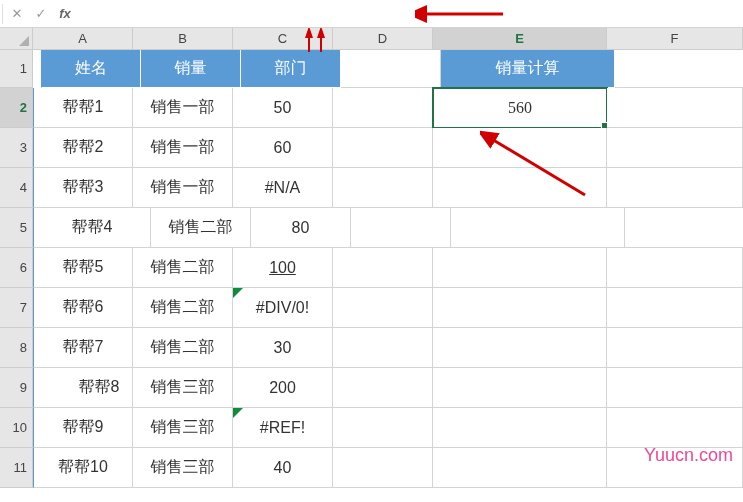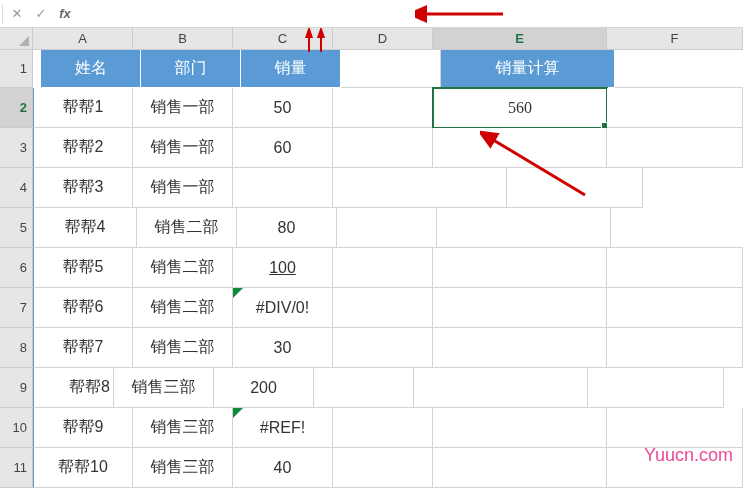--- a/index.html
+++ b/index.html
@@ -198,22 +198,22 @@
       <div class="rh" style="height: 40px;">6</div>
       <div class="rh" style="height: 40px;">7</div>
       <div class="rh" style="height: 40px;">8</div>
       <div class="rh" style="height: 40px;">9</div>
       <div class="rh" style="height: 40px;">10</div>
       <div class="rh" style="height: 40px;">11</div>
     </div>
   <div class="cells" id="cells">
       <div class="row">
         <div class="cell hdr-blue tbl-left" style="width: 100px; height: 38px; margin-left: 8px;">姓名</div>
+        <div class="cell hdr-blue" style="width: 100px; height: 38px;">销量</div>
         <div class="cell hdr-blue" style="width: 100px; height: 38px;">部门</div>
-        <div class="cell hdr-blue" style="width: 100px; height: 38px;">销量</div>
         <div class="cell" style="width: 100px; height: 38px;"></div>
         <div class="cell hdr-blue" style="width: 174px; height: 38px;">销量计算</div>
         <div class="cell" style="width: 136px; height: 38px;"></div>
       </div>
       <div class="row">
         <div class="cell tbl tbl-left" style="width: 100px; height: 40px;">帮帮1</div>
         <div class="cell tbl" style="width: 100px; height: 40px;">销售一部</div>
         <div class="cell tbl" style="width: 100px; height: 40px;">50</div>
         <div class="cell" style="width: 100px; height: 40px;"></div>
         <div class="cell sel-cell" style="width: 174px; height: 40px; border-right: 1px solid rgb(91, 155, 213); border-bottom: 1px solid rgb(91, 155, 213); border-left: 1px solid rgb(91, 155, 213);">560</div>
@@ -223,26 +223,27 @@
         <div class="cell tbl tbl-left" style="width: 100px; height: 40px;">帮帮2</div>
         <div class="cell tbl" style="width: 100px; height: 40px;">销售一部</div>
         <div class="cell tbl" style="width: 100px; height: 40px;">60</div>
         <div class="cell" style="width: 100px; height: 40px;"></div>
         <div class="cell" style="width: 174px; height: 40px;"></div>
         <div class="cell" style="width: 136px; height: 40px;"></div>
       </div>
       <div class="row">
         <div class="cell tbl tbl-left" style="width: 100px; height: 40px;">帮帮3</div>
         <div class="cell tbl" style="width: 100px; height: 40px;">销售一部</div>
-        <div class="cell" style="width: 100px; height: 40px;"></div>
-        <div class="cell" style="width: 174px; height: 40px;"></div>
-        <div class="cell" style="width: 136px; height: 40px;"></div>
-      </div>
-      <div class="row">
-        <div class="cell tbl tbl-left" style="width: 104px; height: 40px;">帮帮4</div>
+        <div class="cell tbl" style="width: 100px; height: 40px;">#N/A</div>
+        <div class="cell" style="width: 100px; height: 40px;"></div>
+        <div class="cell" style="width: 174px; height: 40px;"></div>
+        <div class="cell" style="width: 136px; height: 40px;"></div>
+      </div>
+      <div class="row">
+        <div class="cell tbl tbl-left" style="width: 118px; height: 40px;">帮帮4</div>
         <div class="cell tbl" style="width: 100px; height: 40px;">销售二部</div>
         <div class="cell tbl" style="width: 100px; height: 40px;">80</div>
         <div class="cell" style="width: 100px; height: 40px;"></div>
         <div class="cell" style="width: 174px; height: 40px;"></div>
         <div class="cell" style="width: 136px; height: 40px;"></div>
       </div>
       <div class="row">
         <div class="cell tbl tbl-left" style="width: 100px; height: 40px;">帮帮5</div>
         <div class="cell tbl" style="width: 100px; height: 40px;">销售二部</div>
         <div class="cell tbl" style="width: 100px; height: 40px; text-decoration: underline;">100</div>
@@ -260,21 +261,21 @@
       </div>
       <div class="row">
         <div class="cell tbl tbl-left" style="width: 100px; height: 40px;">帮帮7</div>
         <div class="cell tbl" style="width: 100px; height: 40px;">销售二部</div>
         <div class="cell tbl" style="width: 100px; height: 40px;">30</div>
         <div class="cell" style="width: 100px; height: 40px;"></div>
         <div class="cell" style="width: 174px; height: 40px;"></div>
         <div class="cell" style="width: 136px; height: 40px;"></div>
       </div>
       <div class="row">
-        <div class="cell tbl tbl-left" style="width: 81px; height: 40px; padding-left: 32px;">帮帮8</div>
+        <div class="cell tbl tbl-left" style="width: 100px; height: 40px; padding-left: 32px;">帮帮8</div>
         <div class="cell tbl" style="width: 100px; height: 40px;">销售三部</div>
         <div class="cell tbl" style="width: 100px; height: 40px;">200</div>
         <div class="cell" style="width: 100px; height: 40px;"></div>
         <div class="cell" style="width: 174px; height: 40px;"></div>
         <div class="cell" style="width: 136px; height: 40px;"></div>
       </div>
       <div class="row">
         <div class="cell tbl tbl-left" style="width: 100px; height: 40px;">帮帮9</div>
         <div class="cell tbl" style="width: 100px; height: 40px;">销售三部</div>
         <div class="cell tbl green-tri" style="width: 100px; height: 40px;">#REF!</div>

